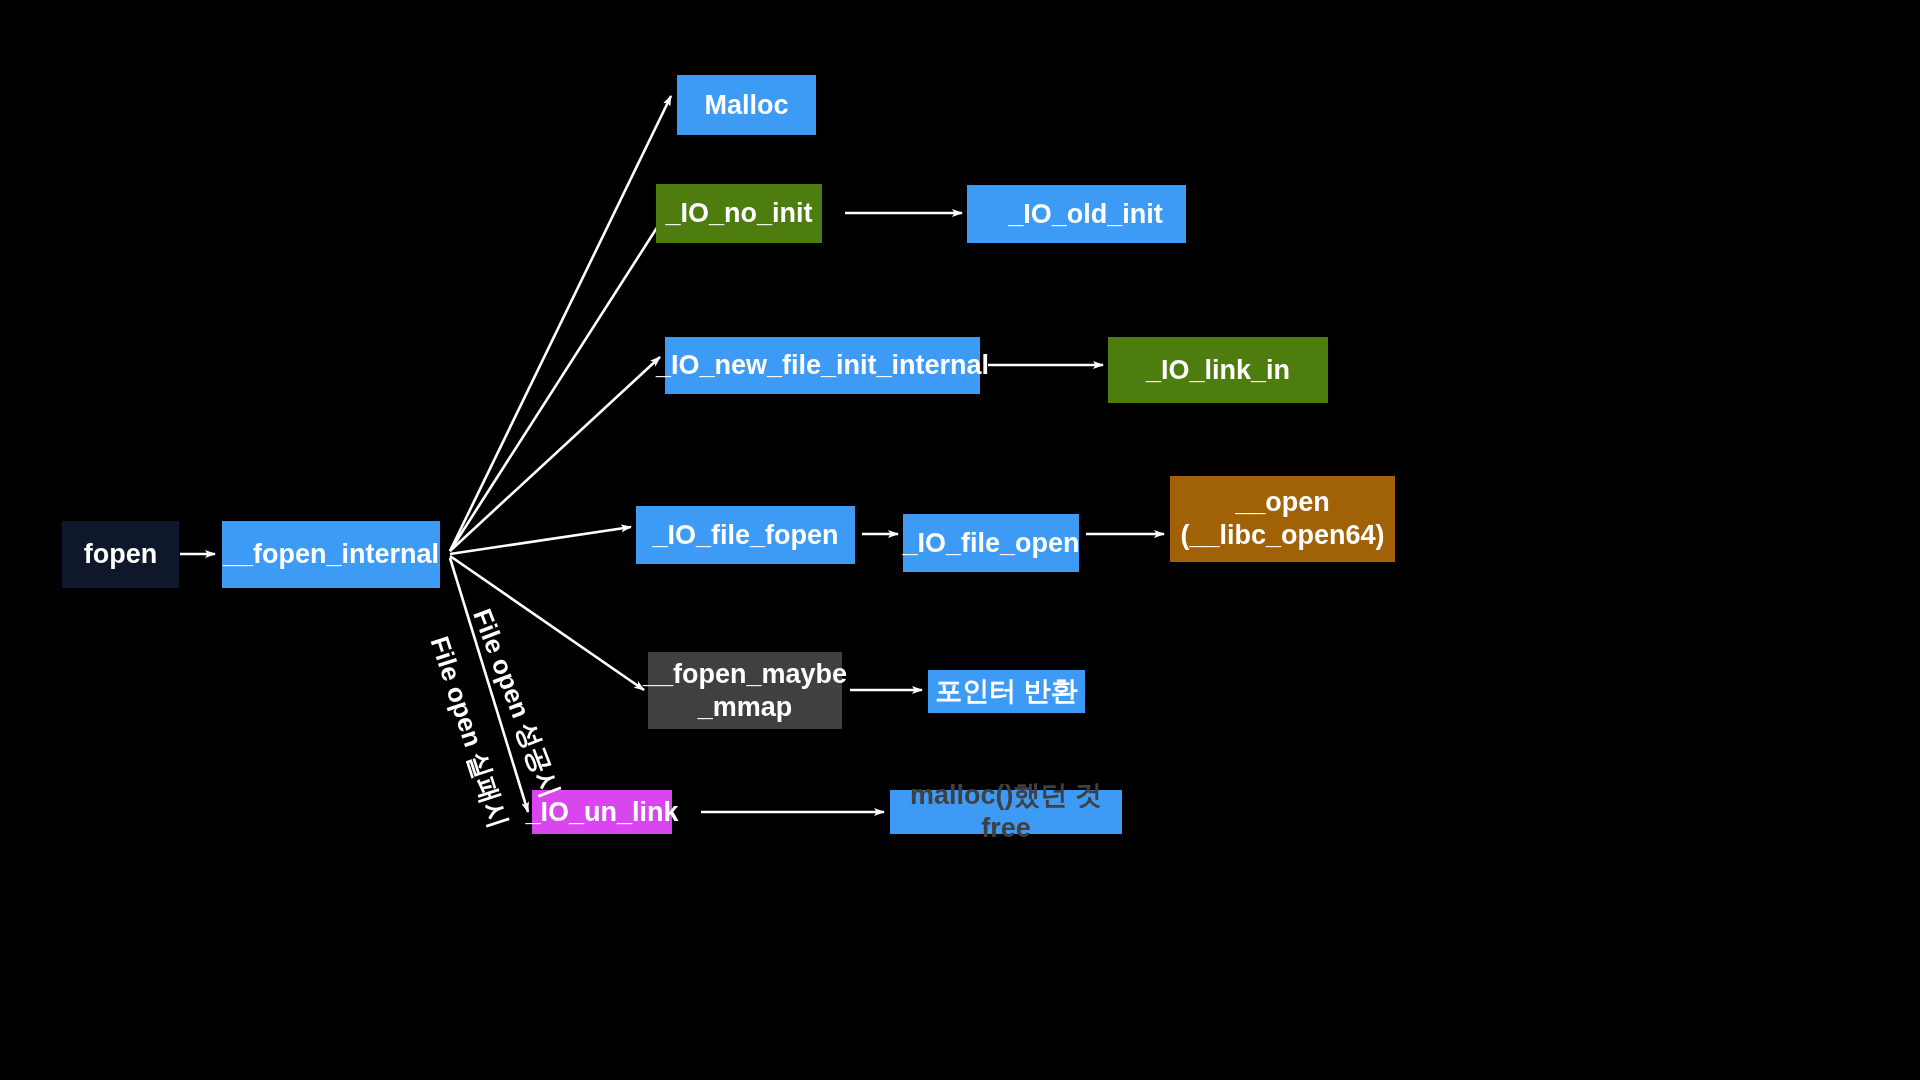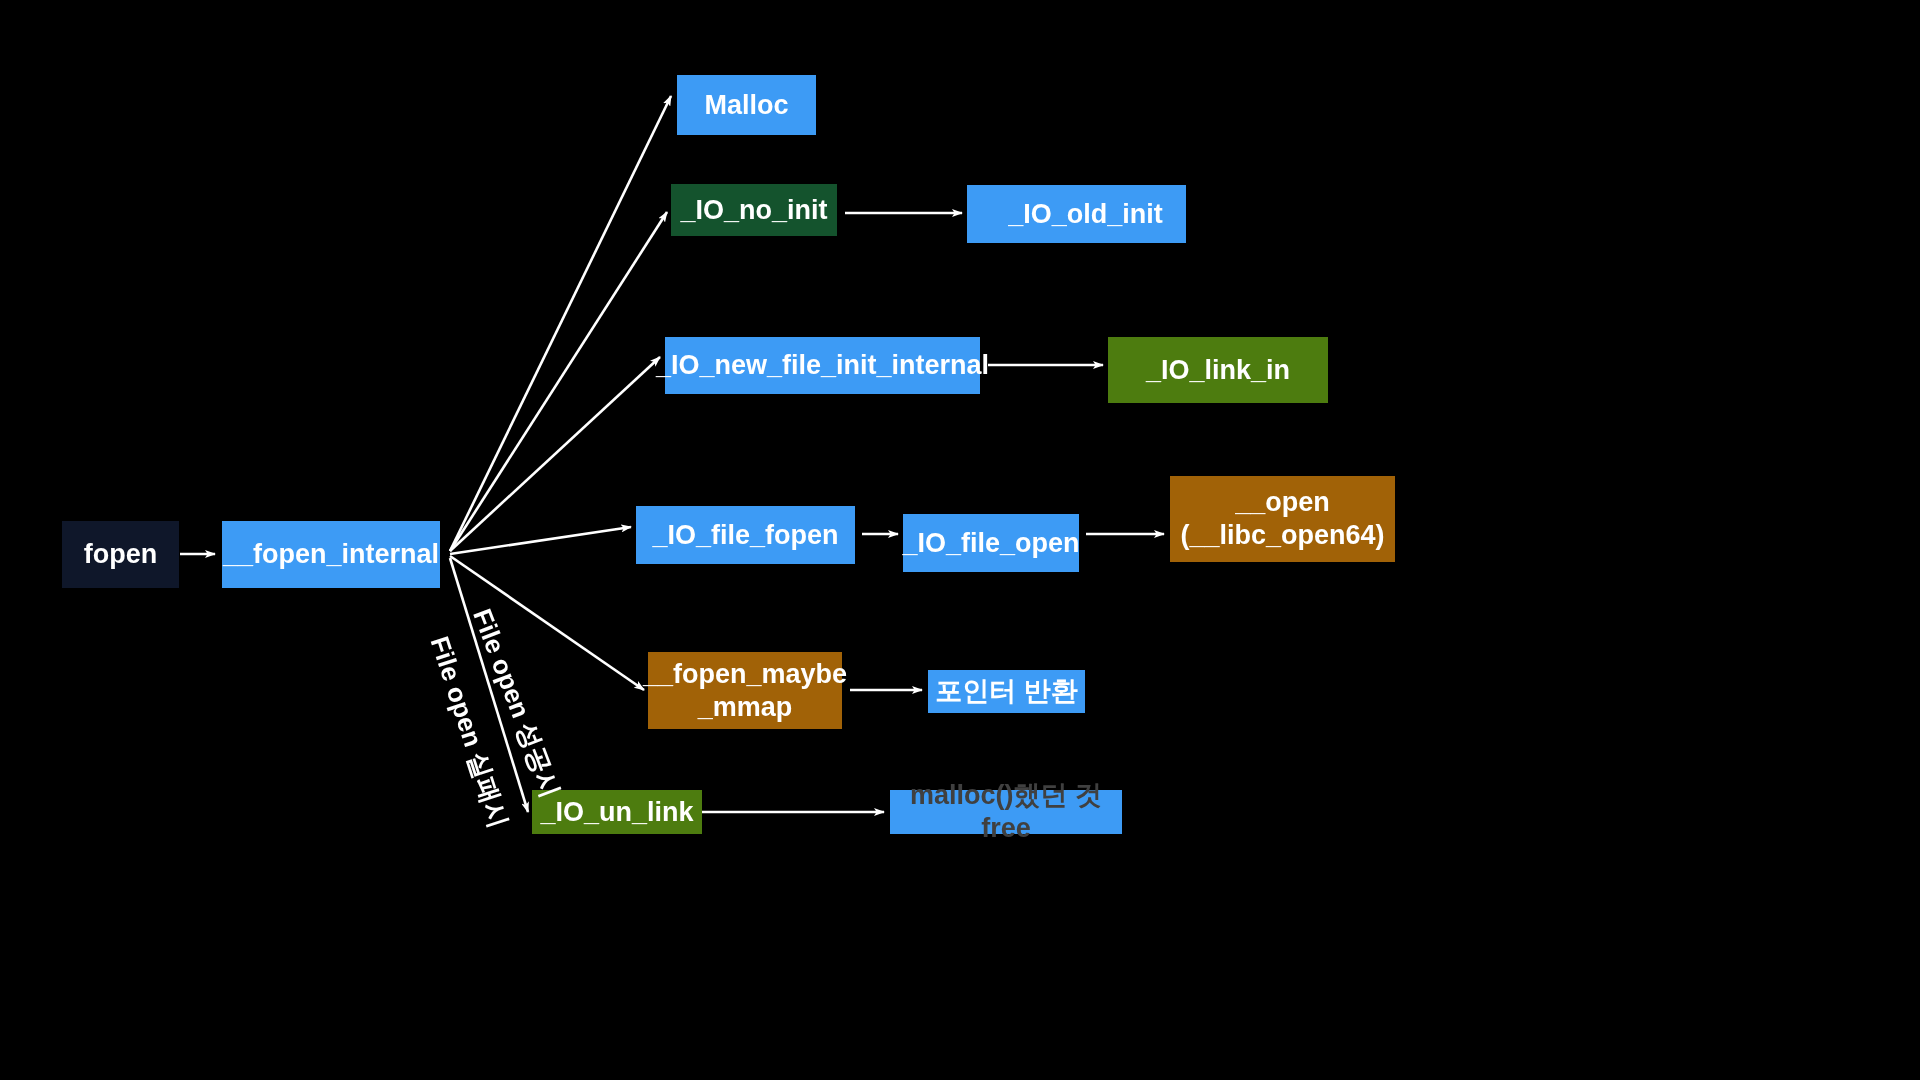--- a/index.html
+++ b/index.html
@@ -80,32 +80,32 @@
         <line x1="1086" y1="534" x2="1164" y2="534" stroke="#ffffff" stroke-width="2.6" marker-end="url(#arrowhead)"></line>
         <line x1="850" y1="690" x2="922" y2="690" stroke="#ffffff" stroke-width="2.6" marker-end="url(#arrowhead)"></line>
         <line x1="701" y1="812" x2="884" y2="812" stroke="#ffffff" stroke-width="2.6" marker-end="url(#arrowhead)"></line>
       </g>
   </svg>
 
   <div id="nodes-layer">
       <div class="node-box" style="left: 62px; top: 521px; width: 117px; height: 67px; background: #0f172a; color: rgb(255, 255, 255);">fopen</div>
       <div class="node-box" style="left: 222px; top: 521px; width: 218px; height: 67px; background: rgb(61, 155, 245); color: rgb(255, 255, 255);">__fopen_internal</div>
       <div class="node-box" style="left: 677px; top: 75px; width: 139px; height: 60px; background: rgb(61, 155, 245); color: rgb(255, 255, 255);">Malloc</div>
-      <div class="node-box" style="left: 671px; top: 184px; width: 166px; height: 52px; background: #14532d; color: rgb(255, 255, 255);">_IO_no_init</div>
+      <div class="node-box" style="left: 656px; top: 184px; width: 166px; height: 59px; background: #4d7c0f; color: rgb(255, 255, 255);">_IO_no_init</div>
       <div class="node-box" style="left: 967px; top: 185px; width: 219px; height: 58px; background: rgb(61, 155, 245); color: rgb(255, 255, 255); padding-left: 24px;">_IO_old_init</div>
       <div class="node-box" style="left: 665px; top: 337px; width: 315px; height: 57px; background: rgb(61, 155, 245); color: rgb(255, 255, 255);">_IO_new_file_init_internal</div>
       <div class="node-box" style="left: 1108px; top: 337px; width: 220px; height: 66px; background: #4d7c0f; color: rgb(255, 255, 255);">_IO_link_in</div>
       <div class="node-box" style="left: 636px; top: 506px; width: 219px; height: 58px; background: rgb(61, 155, 245); color: rgb(255, 255, 255);">_IO_file_fopen</div>
       <div class="node-box" style="left: 903px; top: 506px; width: 176px; height: 58px; background: rgb(61, 155, 245); color: rgb(255, 255, 255); margin-top: 8px;">_IO_file_open</div>
       <div class="node-box" style="left: 1170px; top: 476px; width: 225px; height: 86px; background: #a16207; color: rgb(255, 255, 255);">__open
 (__libc_open64)</div>
-      <div class="node-box" style="left: 648px; top: 652px; width: 194px; height: 77px; background: #a16207; color: rgb(255, 255, 255);">__fopen_maybe
+      <div class="node-box" style="left: 648px; top: 652px; width: 194px; height: 77px; background: #404040; color: rgb(255, 255, 255);">__fopen_maybe
 _mmap</div>
       <div class="node-box" style="left: 928px; top: 670px; width: 157px; height: 43px; background: rgb(61, 155, 245); color: rgb(255, 255, 255);">포인터 반환</div>
-      <div class="node-box" style="left: 532px; top: 790px; width: 170px; height: 44px; background: #4d7c0f; color: rgb(255, 255, 255);">_IO_un_link</div>
+      <div class="node-box" style="left: 532px; top: 790px; width: 140px; height: 44px; background: #d946ef; color: rgb(255, 255, 255);">_IO_un_link</div>
       <div class="node-box" style="left: 890px; top: 790px; width: 232px; height: 44px; background: rgb(61, 155, 245); color: #404040;">malloc()했던 것 free</div>
     </div>
   <div id="labels-layer">
       <div class="edge-label" style="left: 497px; top: 604px; transform: rotate(69deg);">File open 성공시</div>
       <div class="edge-label" style="left: 455px; top: 632px; transform: rotate(72deg);">File open 실패시</div>
     </div>
 
 </div>
 
 </body></html>

